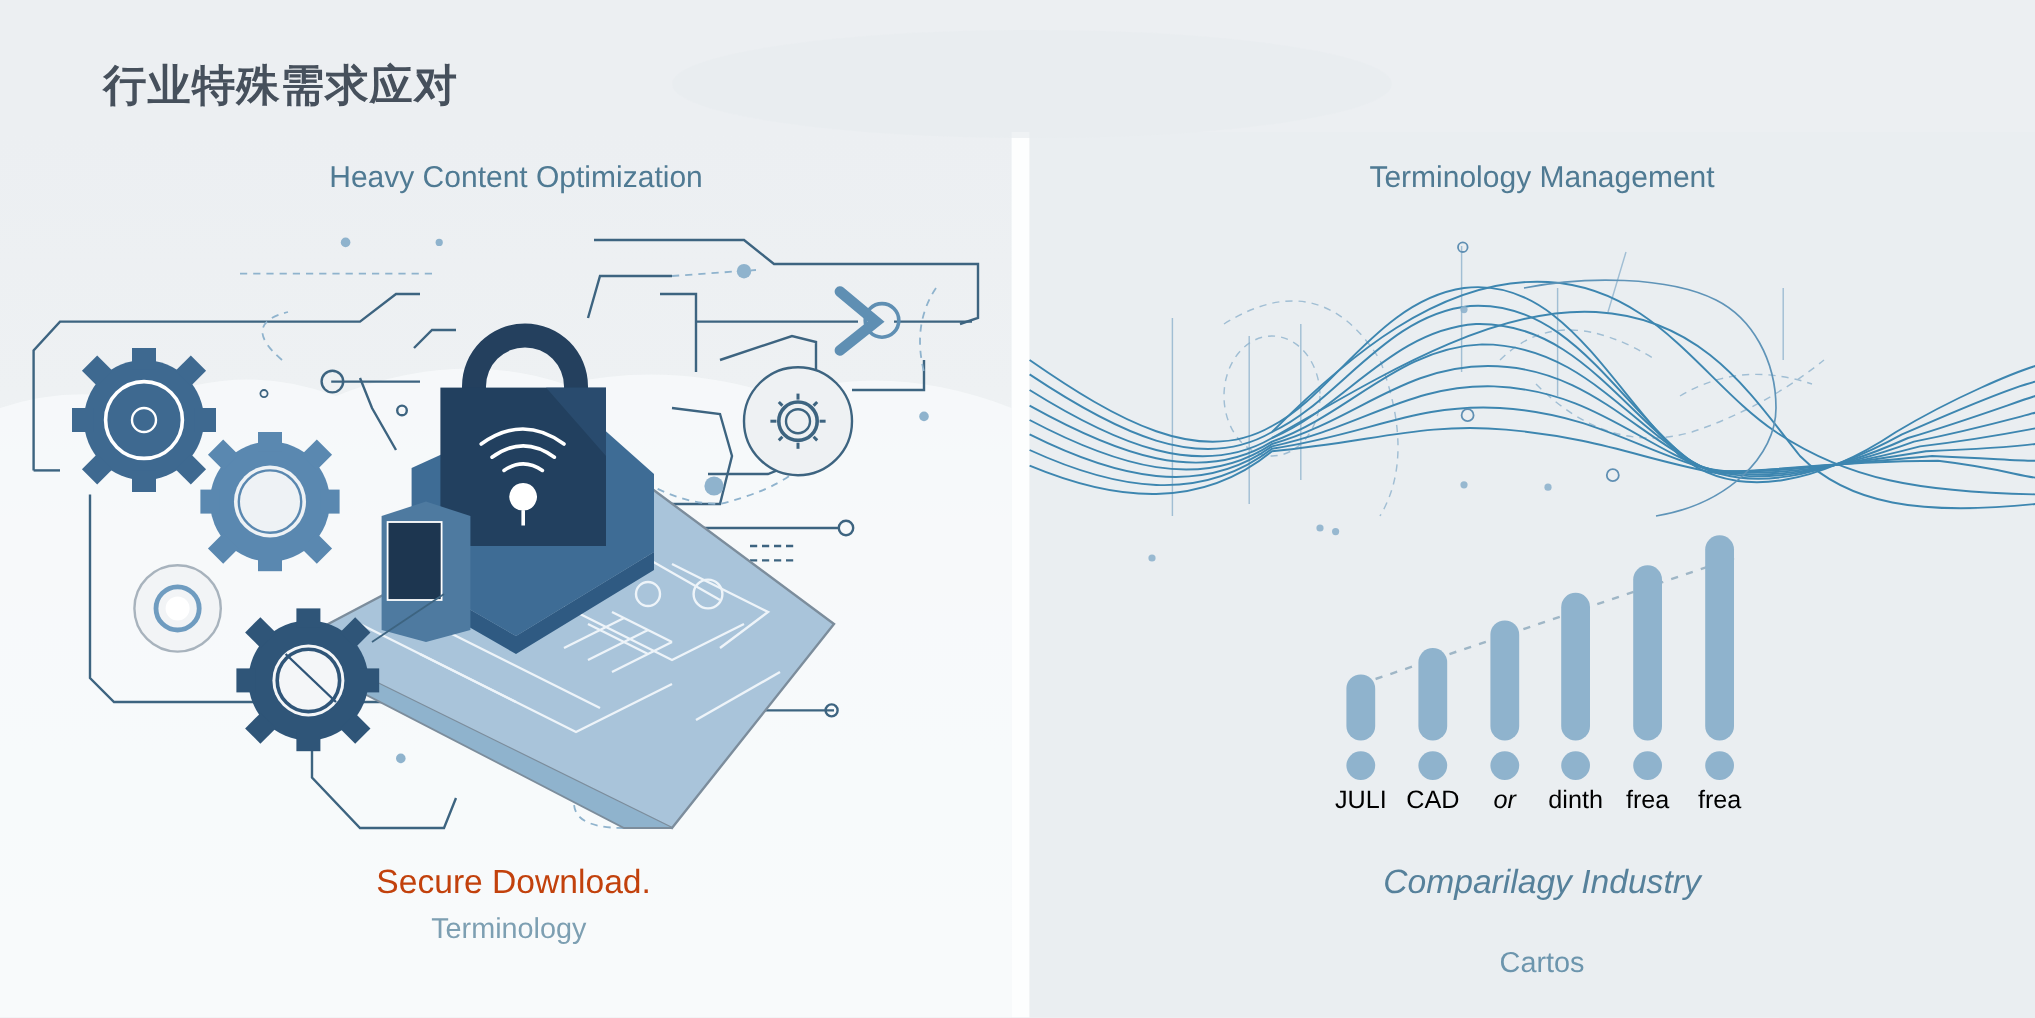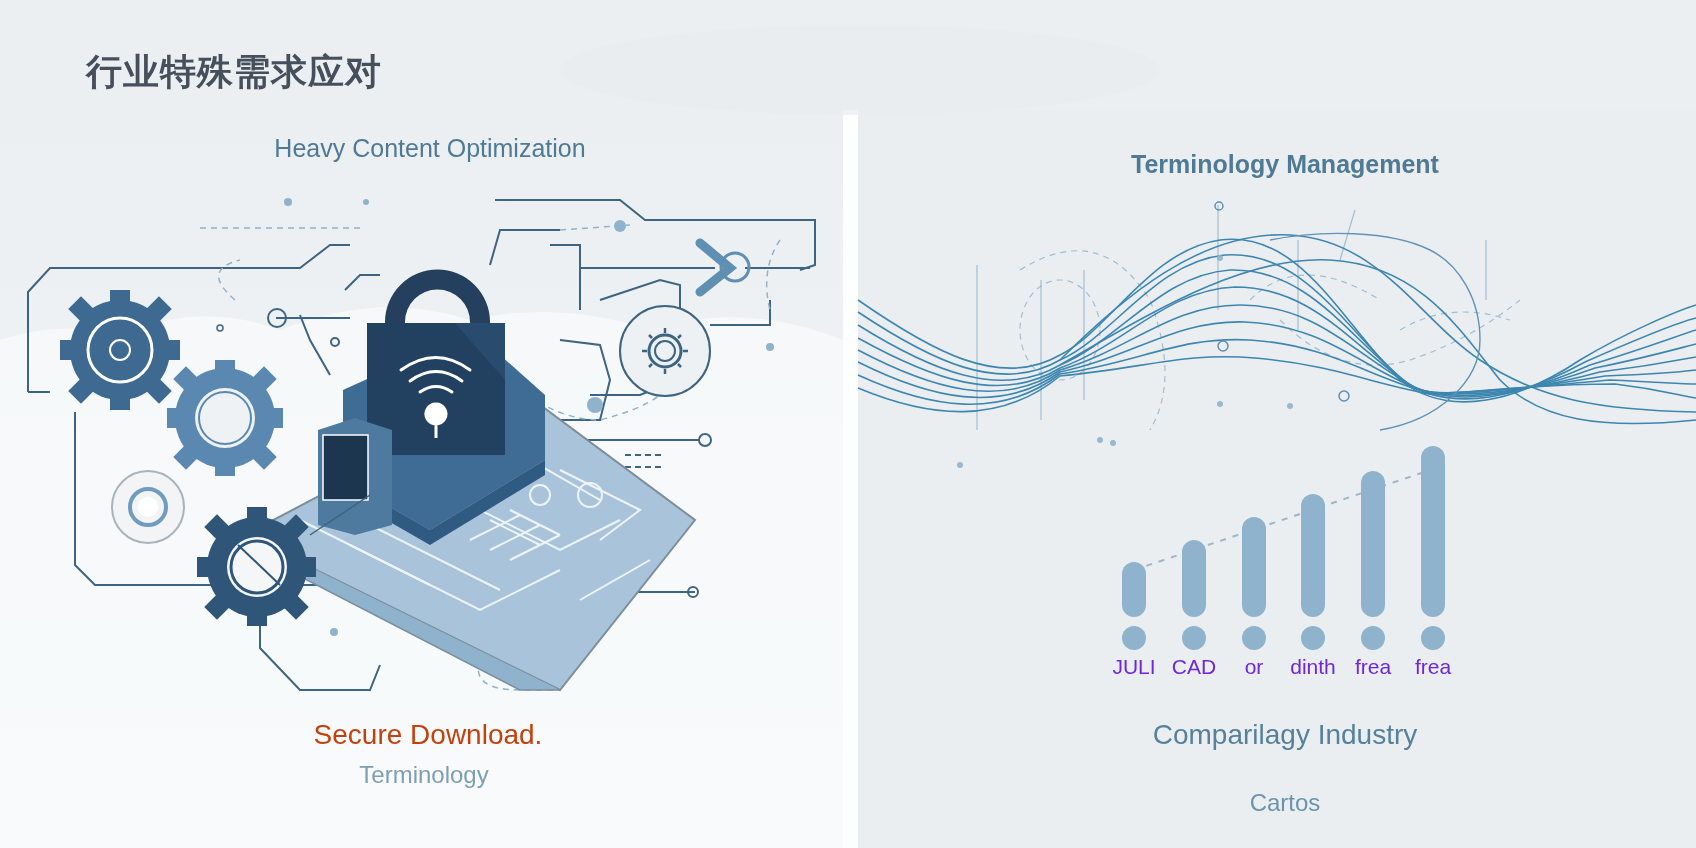--- a/index.html
+++ b/index.html
@@ -7,21 +7,21 @@
   .abs{position:absolute;}
   .title{left:86px;top:40px;font-size:36px;font-weight:bold;color:#46505c;letter-spacing:1px;font-family:"DejaVu Sans",sans-serif;line-height:64px;white-space:nowrap;}
   .panel-left{left:0;top:110px;width:843px;height:738px;background:linear-gradient(180deg,#eceff2 0%,#eef1f3 30%,#f7f9fa 55%,#fbfcfc 100%);}
   .divider{left:843px;top:110px;width:15px;height:738px;background:#fdfefe;}
   .panel-right{left:858px;top:110px;width:838px;height:738px;background:#eaeef1;}
   .subtitle{font-size:25px;color:#4f7a93;font-family:"Liberation Sans",sans-serif;white-space:nowrap;transform:translateX(-50%);text-align:center;font-weight:normal;}
   .caption-main{font-size:28px;color:#c2410c;font-family:"Liberation Sans",sans-serif;white-space:nowrap;transform:translateX(-50%);}
   .caption-sub{font-size:24px;color:#7d9fb2;font-family:"Liberation Sans",sans-serif;white-space:nowrap;transform:translateX(-50%);}
   .caption-main.right{color:#56819b;}
   .caption-sub.right{color:#6c95ad;}
-  .bar-label{font-size:21px;color:#6d28d9;font-family:"Liberation Sans",sans-serif;white-space:nowrap;transform:translateX(-50%);top:655px;}
+  .bar-label{font-size:21px;color:#000000;font-family:"Liberation Sans",sans-serif;white-space:nowrap;transform:translateX(-50%);top:655px;}
   svg{position:absolute;left:0;top:0;}
 </style>
 </head>
 <body>
 
 <div class="abs title">行业特殊需求应对</div>
 
 <div class="abs panel-left"></div>
 <div class="abs divider"></div>
 <div class="abs panel-right"></div>
@@ -251,28 +251,28 @@
       <rect x="1301" y="494" width="24" height="123" rx="12"></rect>
       <circle cx="1313" cy="638" r="12"></circle>
       <rect x="1361" y="471" width="24" height="146" rx="12"></rect>
       <circle cx="1373" cy="638" r="12"></circle>
       <rect x="1421" y="446" width="24" height="171" rx="12"></rect>
       <circle cx="1433" cy="638" r="12"></circle>
     </g>
 </svg>
 
 <div class="abs subtitle" style="left:430px;top:134px;">Heavy Content Optimization</div>
-<div class="abs subtitle" style="left:1285px;top:150px;font-weight:bold;">Terminology Management</div>
+<div class="abs subtitle" style="left:1285px;top:134px;">Terminology Management</div>
 
 <div id="bar-labels">
     <div class="abs bar-label" style="left: 1134px;">JULI</div>
     <div class="abs bar-label" style="left: 1194px;">CAD</div>
-    <div class="abs bar-label" style="left: 1254px;">or</div>
+    <div class="abs bar-label" style="left: 1254px; font-style: italic;">or</div>
     <div class="abs bar-label" style="left: 1313px;">dinth</div>
     <div class="abs bar-label" style="left: 1373px;">frea</div>
     <div class="abs bar-label" style="left: 1433px;">frea</div>
   </div>
 
 <div class="abs caption-main" style="left:428px;top:719px;">Secure Download.</div>
 <div class="abs caption-sub" style="left:424px;top:761px;">Terminology</div>
 
-<div class="abs caption-main right" style="left:1285px;top:719px;">Comparilagy Industry</div>
+<div class="abs caption-main right" style="left:1285px;top:719px;font-style:italic;">Comparilagy Industry</div>
 <div class="abs caption-sub right" style="left:1285px;top:761px;margin-top:28px;">Cartos</div>
 
 </body></html>

